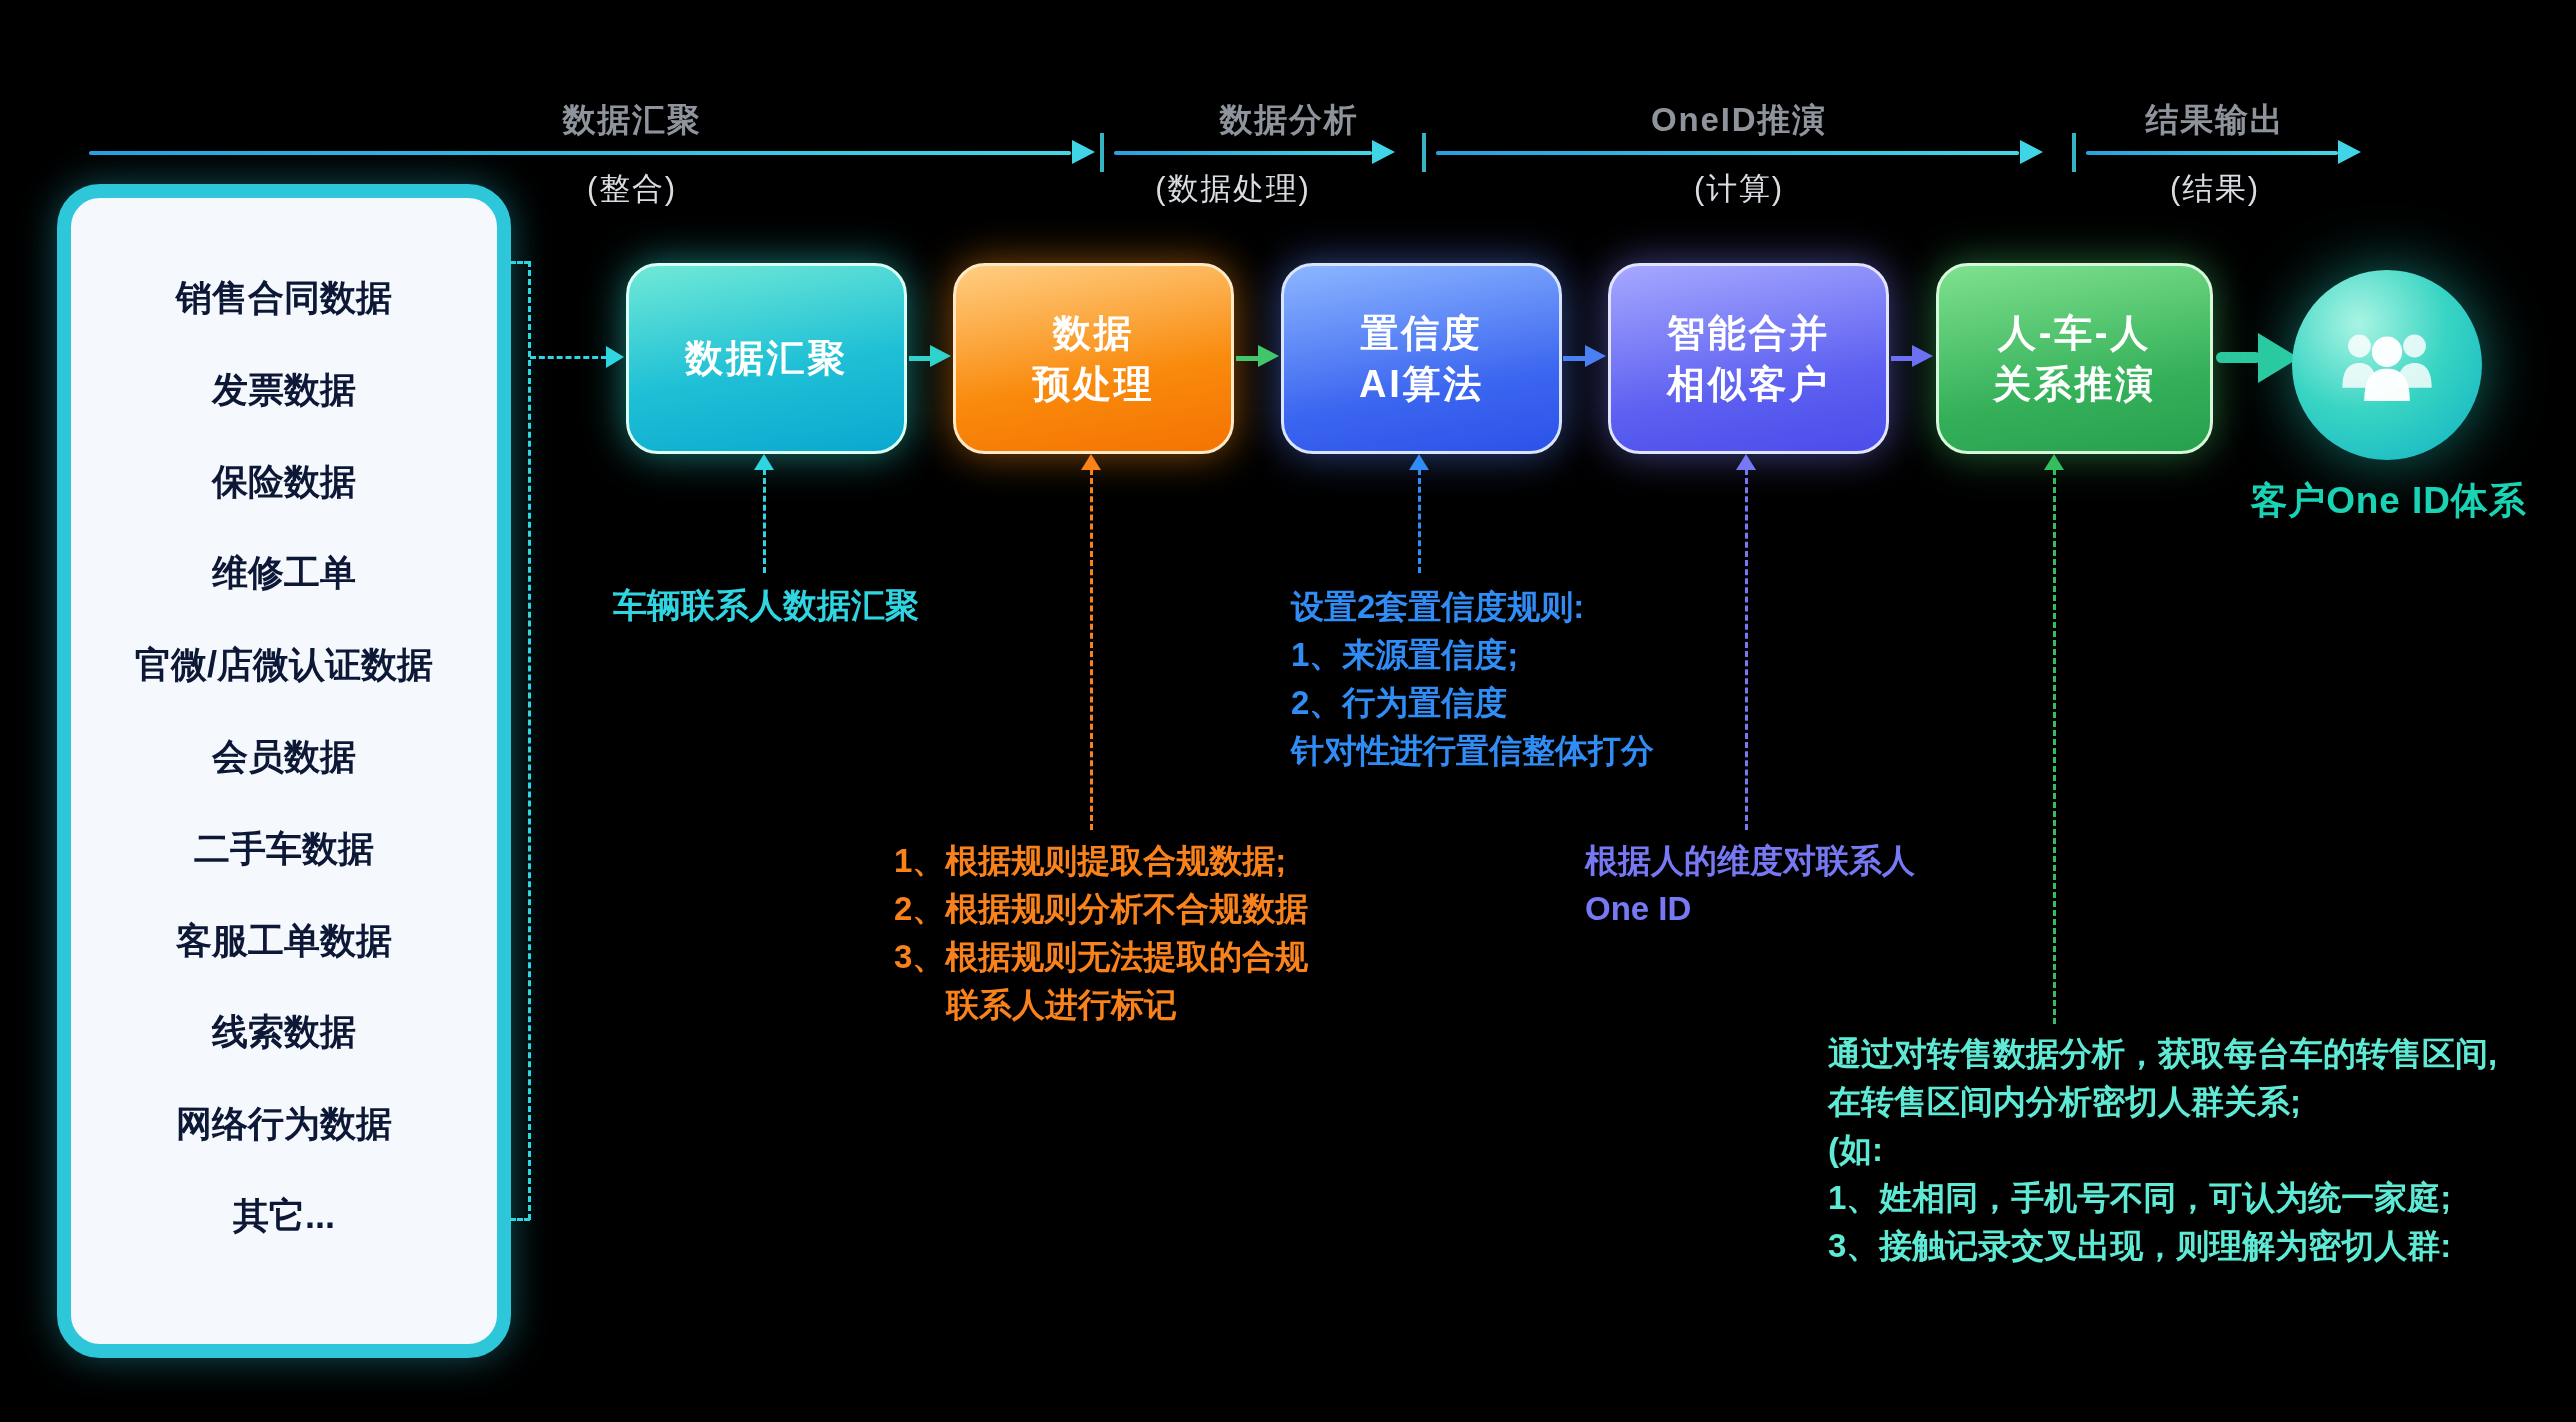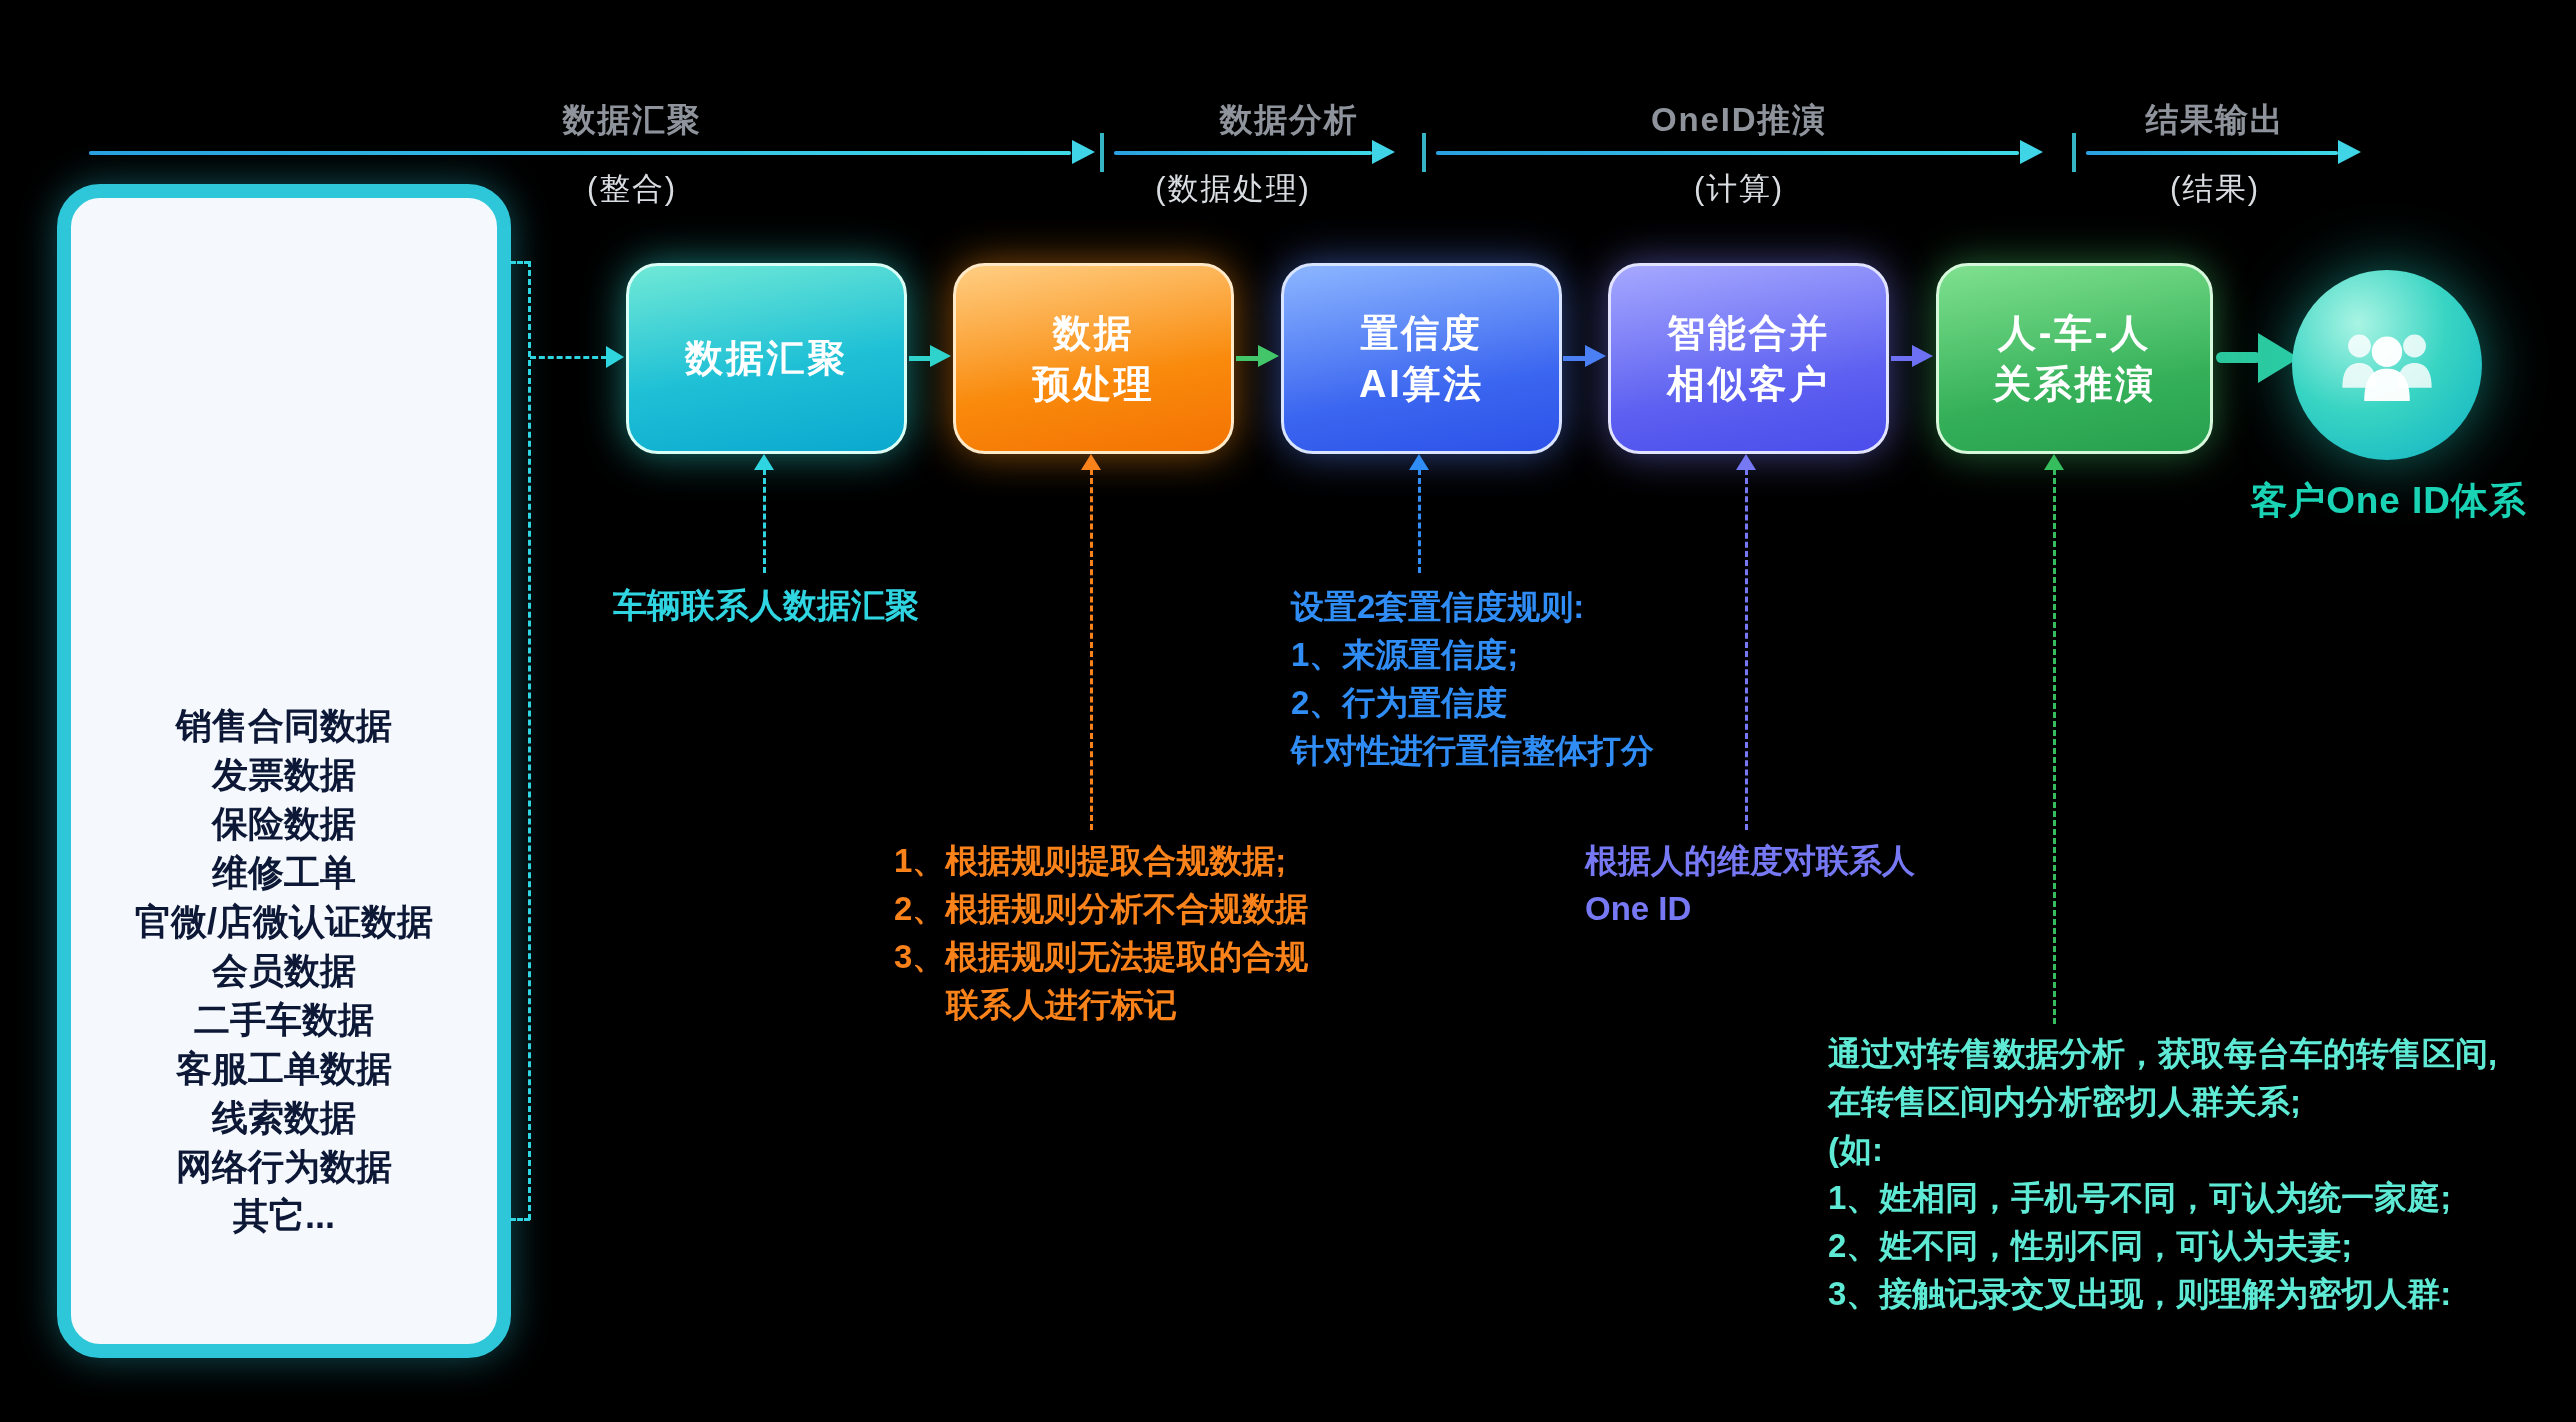--- a/index.html
+++ b/index.html
@@ -15,21 +15,21 @@
   .tl-line { position:absolute; top:151px; height:3.6px; border-radius:1.8px;
     background:linear-gradient(90deg,#2a9fe0,#3fd9e6); }
   .tl-head { position:absolute; top:140px; width:0; height:0;
     border-top:12.5px solid transparent; border-bottom:12.5px solid transparent;
     border-left:23px solid #3fd4e6; }
   .tl-div { position:absolute; top:133px; width:3.6px; height:39px; background:#3fd4e6; opacity:.85; }
   
   .panel { position:absolute; left:57px; top:184px; width:454px; height:1174px;
     box-sizing:border-box; background:#f5f9fd; border:14.3px solid #2ec7da; border-radius:43px;
     box-shadow:0 0 38px rgba(46,199,218,.4);
-    display:flex; flex-direction:column; justify-content:flex-end;
+    display:flex; flex-direction:column; justify-content:space-between;
     align-items:center; padding:76px 9px 103px 9px; }
   .src-item { font-size:36px; font-weight:700; color:#0d1836; white-space:nowrap; }
   
   .vdash { position:absolute; width:0; border-left:3.6px dashed; }
   .hdash { position:absolute; height:0; border-top:3.6px dashed; }
   .tri-up { position:absolute; width:0; height:0;
     border-left:10.7px solid transparent; border-right:10.7px solid transparent; }
   .tri-right { position:absolute; width:0; height:0;
     border-top:11.6px solid transparent; border-bottom:11.6px solid transparent; }
   
@@ -186,18 +186,17 @@
     <div>One ID</div>
   </div>
 
   <div class="tri-up" style="left:2044px;top:454px;border-bottom:16px solid #36bd5e"></div>
   <div class="vdash" style="left:2053px;top:469px;height:555px;border-color:#36bd5e"></div>
   <div class="ann" style="left:1828px;top:1030px;color:#5eead4">
     <div>通过对转售数据分析，获取每台车的转售区间,</div>
     <div>在转售区间内分析密切人群关系;</div>
     <div>(如:</div>
     <div>1、姓相同，手机号不同，可认为统一家庭;</div>
-    <div>2、姓不同，性别不同，可认为夫妻;</div>
     <div>3、接触记录交叉出现，则理解为密切人群:</div>
   </div>
 
 </div>
 
 
 </body></html>

